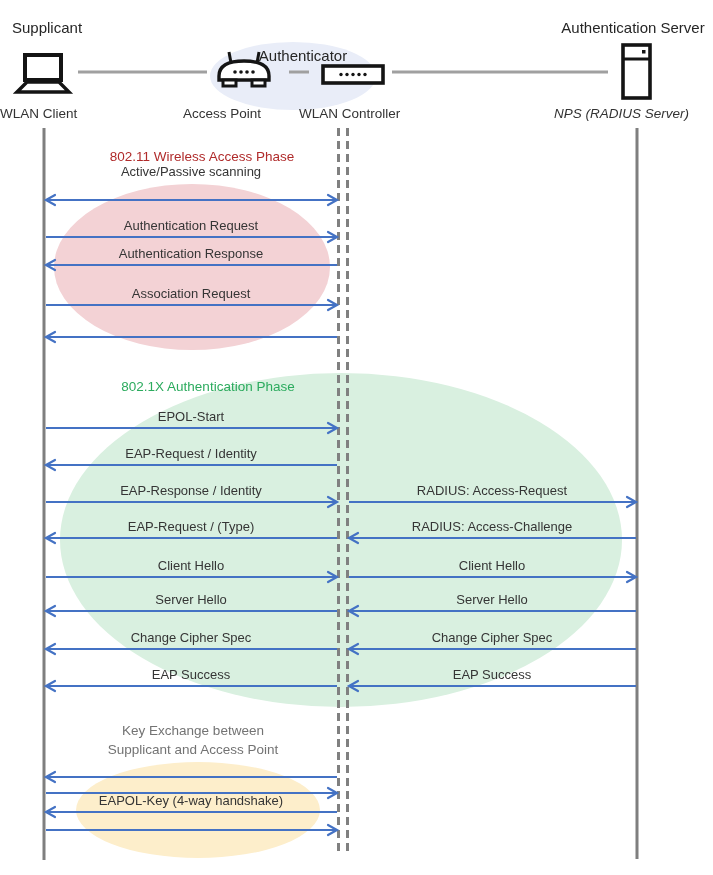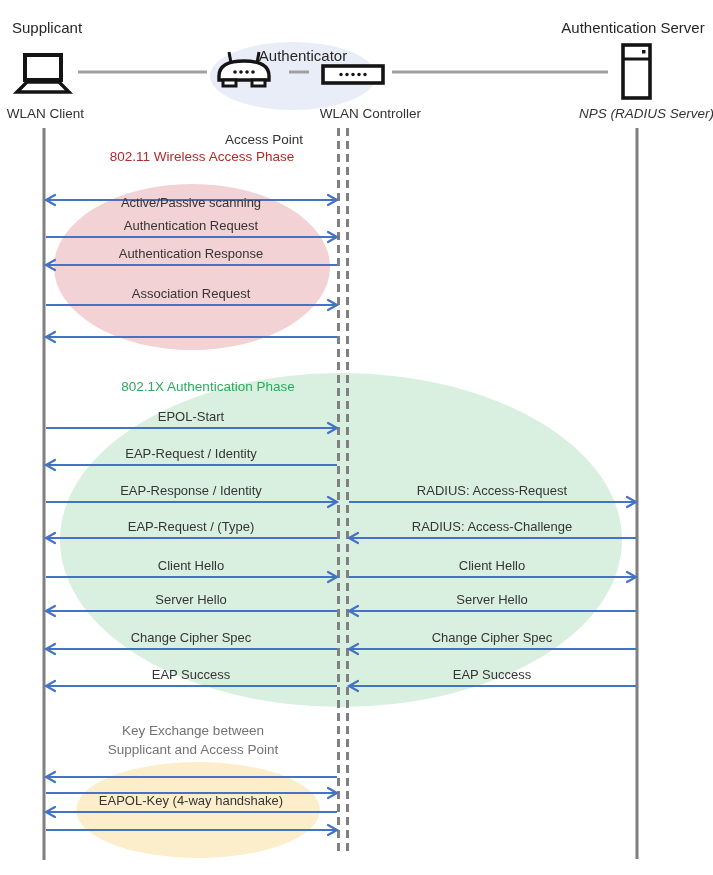--- a/index.html
+++ b/index.html
@@ -8,21 +8,21 @@
     font-family:"Liberation Sans",sans-serif;
     border-radius:17px;
   }
   .abs{position:absolute;}
   svg{display:block;}
   .role-label{
     position:absolute;font-size:15px;color:#262626;white-space:nowrap;
   }
   .role-label.center{text-align:center;}
   .device-label{
-    position:absolute;font-size:13.5px;color:#333333;text-align:right;white-space:nowrap;
+    position:absolute;font-size:13.5px;color:#333333;text-align:left;white-space:nowrap;
   }
   .phase-title{
     position:absolute;font-size:13.5px;text-align:center;line-height:19px;white-space:pre-line;
   }
   .msg-label{
     position:absolute;font-size:13px;color:#353535;text-align:center;white-space:nowrap;
     pointer-events:none;
   }
 </style>
 </head>
@@ -78,21 +78,21 @@
     <circle cx="44" cy="10.5" r="1.7" fill="#141414"></circle>
   </svg>
 
   <svg class="abs" style="left:621px;top:43px;" width="32" height="58" viewBox="0 0 32 58">
     <rect x="2" y="2" width="27" height="53" fill="#ffffff" stroke="#141414" stroke-width="3.6"></rect>
     <line x1="2" y1="16" x2="29" y2="16" stroke="#141414" stroke-width="3"></line>
     <rect x="21" y="7" width="3.5" height="3.5" fill="#141414"></rect>
   </svg>
 
   <div class="device-label" style="left:0px;top:106px;width:84px;">WLAN Client</div>
-  <div class="device-label" style="left:183px;top:106px;width:120px;margin-top:26px;">Access Point</div>
+  <div class="device-label" style="left:183px;top:106px;width:120px;">Access Point</div>
   <div class="device-label" style="left:299px;top:106px;width:122px;">WLAN Controller</div>
   <div class="device-label" style="left:554px;top:106px;width:160px;font-style:italic;">NPS (RADIUS Server)</div>
 
   <div class="phase-title" style="left: 82px; top: 147px; width: 240px; color: rgb(176, 43, 43);">802.11 Wireless Access Phase</div>
   <div class="phase-title" style="left: 88px; top: 377px; width: 240px; color: rgb(44, 171, 94);">802.1X Authentication Phase</div>
   <div class="phase-title" style="left: 63px; top: 721px; width: 260px; color: #737373;">Key Exchange between
 Supplicant and Access Point</div>
 
   <svg class="abs" id="arrow-svg" style="left:0;top:0;" width="713" height="875">
       <line x1="46" y1="200" x2="337" y2="200" stroke="#4472c4" stroke-width="2"></line>
@@ -138,21 +138,21 @@
       <path d="M 55 772 L 46 777 L 55 782" stroke="#4472c4" stroke-width="2.2" fill="none" stroke-linecap="round"></path>
       <line x1="46" y1="793" x2="337" y2="793" stroke="#4472c4" stroke-width="2"></line>
       <path d="M 328 788 L 337 793 L 328 798" stroke="#4472c4" stroke-width="2.2" fill="none" stroke-linecap="round"></path>
       <line x1="46" y1="812" x2="337" y2="812" stroke="#4472c4" stroke-width="2"></line>
       <path d="M 55 807 L 46 812 L 55 817" stroke="#4472c4" stroke-width="2.2" fill="none" stroke-linecap="round"></path>
       <line x1="46" y1="830" x2="337" y2="830" stroke="#4472c4" stroke-width="2"></line>
       <path d="M 328 825 L 337 830 L 328 835" stroke="#4472c4" stroke-width="2.2" fill="none" stroke-linecap="round"></path>
     </svg>
 
   <div class="abs" id="msg-labels" style="left:0;top:0;width:713px;height:875px;pointer-events:none;">
-      <div class="msg-label" style="left: 41px; top: 195px; width: 300px;">Active/Passive scanning</div>
+      <div class="msg-label" style="left: 41px; top: 164px; width: 300px;">Active/Passive scanning</div>
       <div class="msg-label" style="left: 41px; top: 218px; width: 300px;">Authentication Request</div>
       <div class="msg-label" style="left: 41px; top: 246px; width: 300px;">Authentication Response</div>
       <div class="msg-label" style="left: 41px; top: 286px; width: 300px;">Association Request</div>
       <div class="msg-label" style="left: 41px; top: 409px; width: 300px;">EPOL-Start</div>
       <div class="msg-label" style="left: 41px; top: 446px; width: 300px;">EAP-Request / Identity</div>
       <div class="msg-label" style="left: 41px; top: 483px; width: 300px;">EAP-Response / Identity</div>
       <div class="msg-label" style="left: 342px; top: 483px; width: 300px;">RADIUS: Access-Request</div>
       <div class="msg-label" style="left: 41px; top: 519px; width: 300px;">EAP-Request / (Type)</div>
       <div class="msg-label" style="left: 342px; top: 519px; width: 300px;">RADIUS: Access-Challenge</div>
       <div class="msg-label" style="left: 41px; top: 558px; width: 300px;">Client Hello</div>

